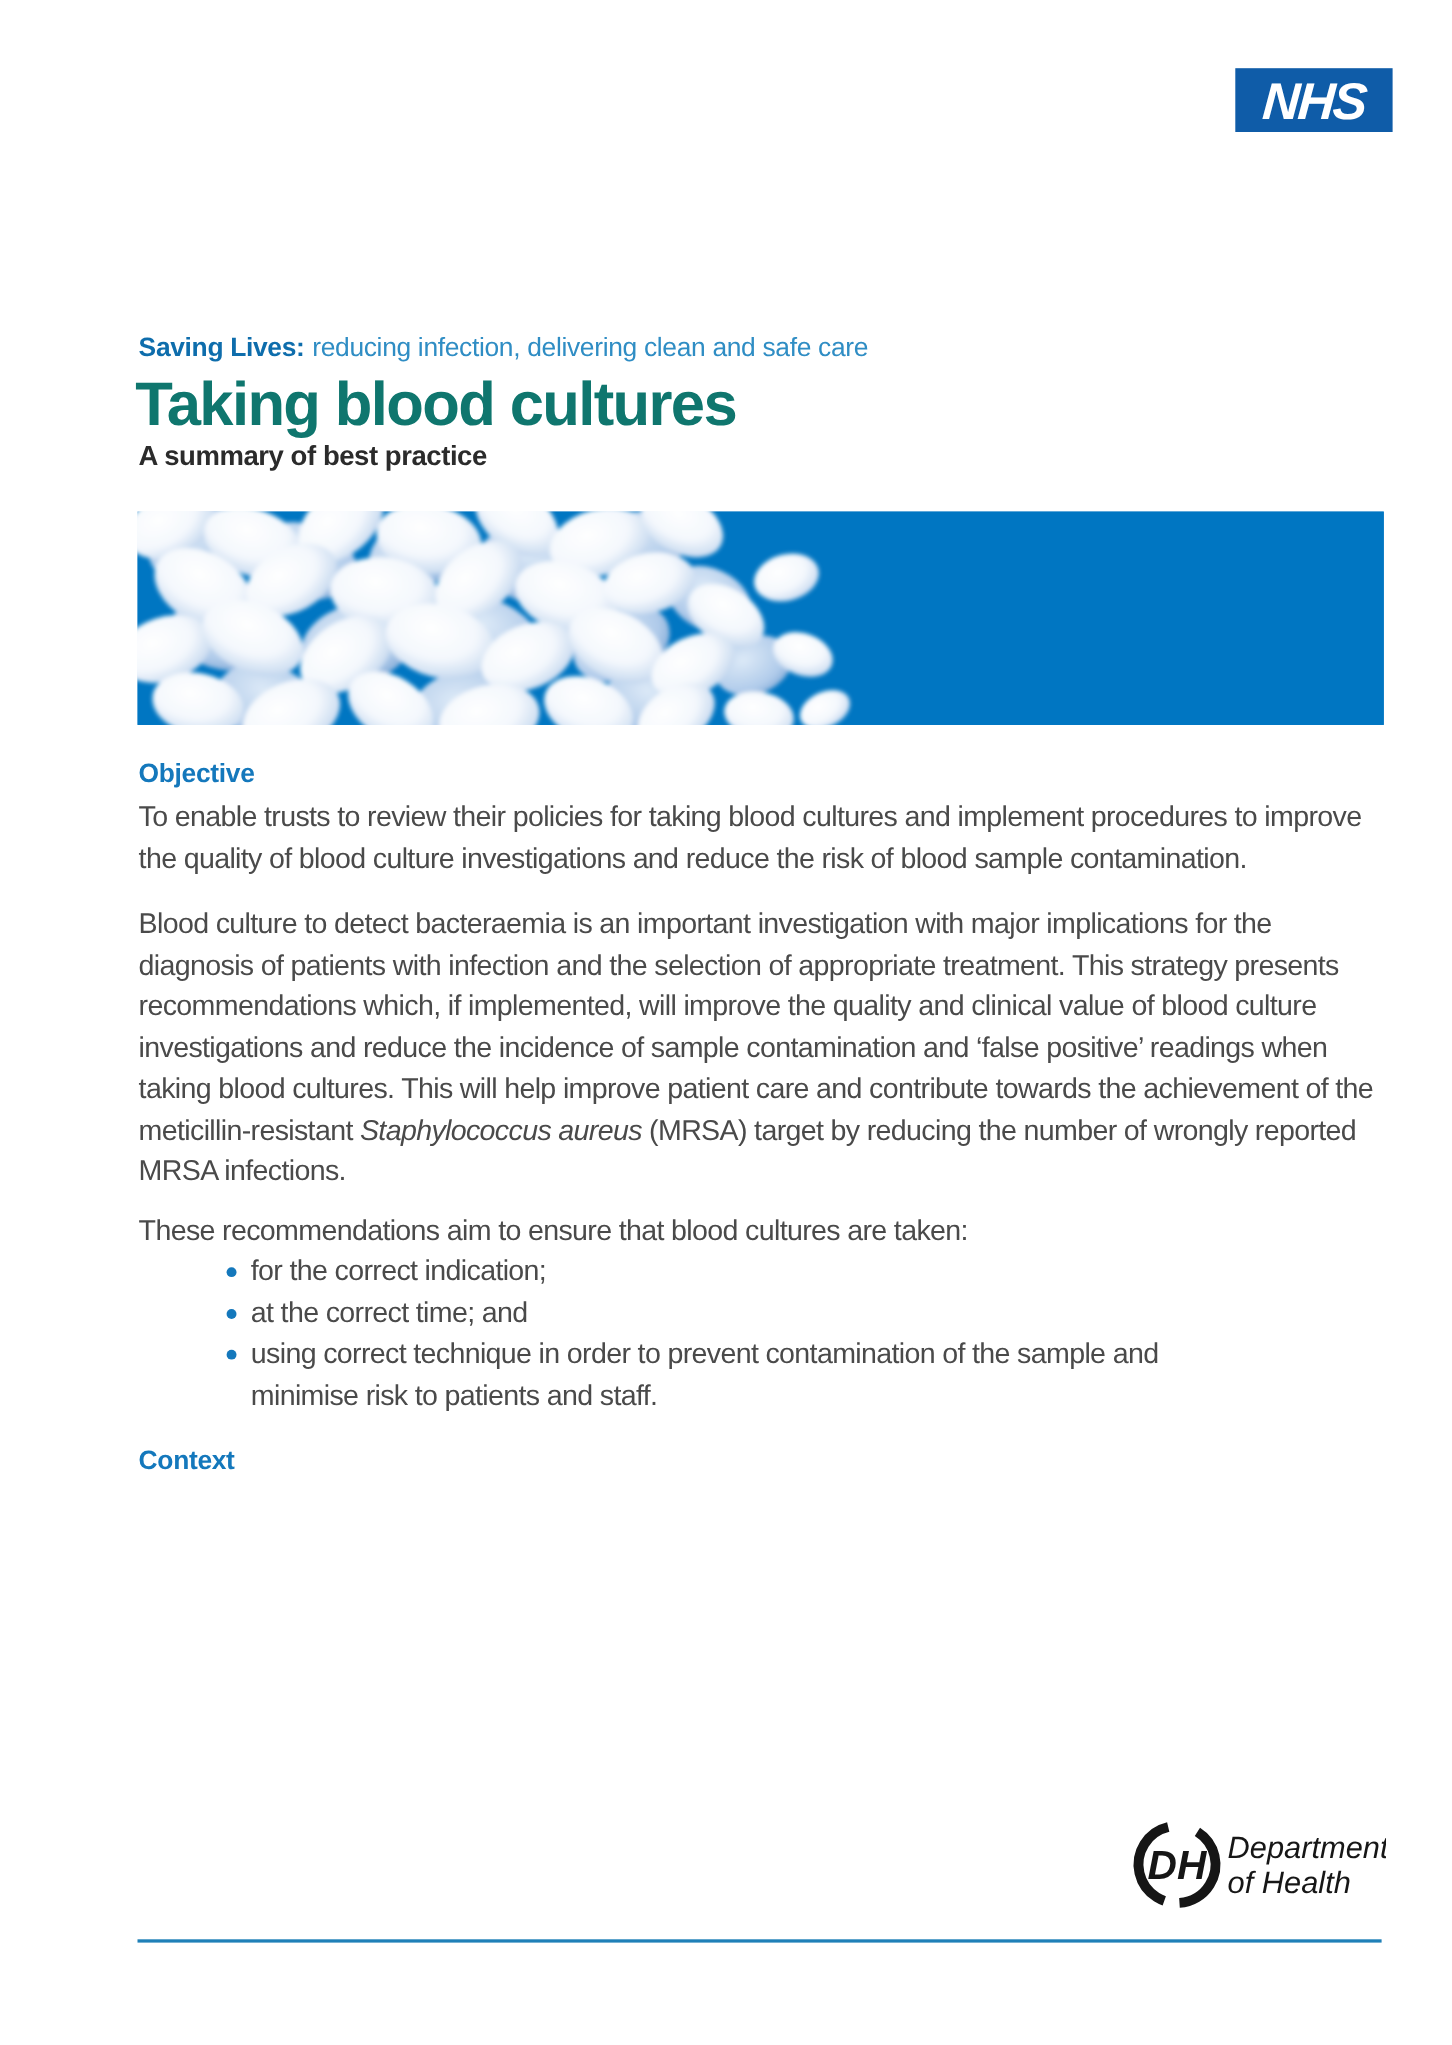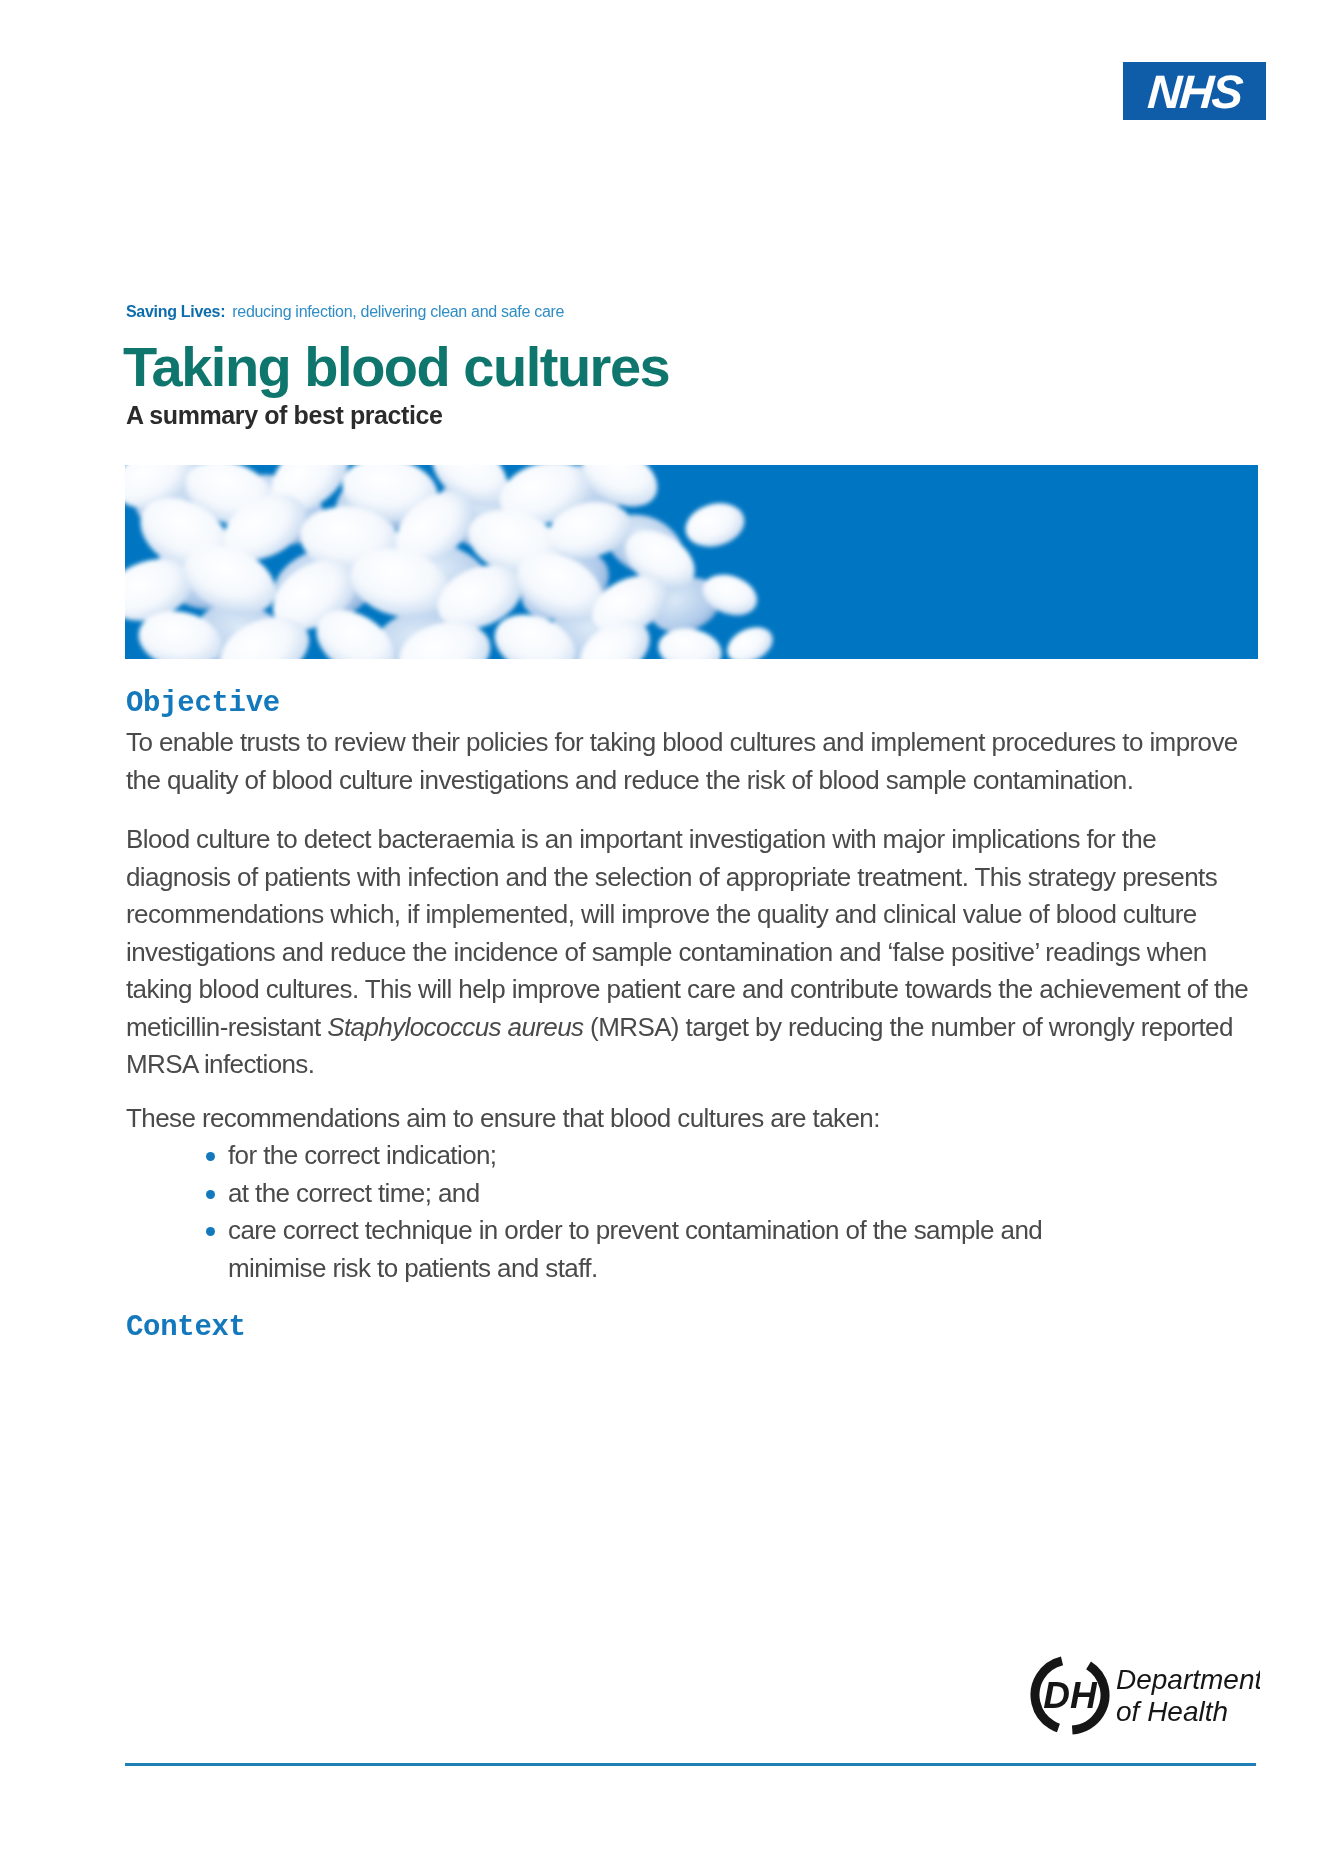--- a/index.html
+++ b/index.html
@@ -12,21 +12,21 @@
   .nhs-logo {
     position:absolute; left:1123px; top:62px; width:143px; height:58px;
     background:#0f5ca8; display:flex; align-items:center; justify-content:center;
   }
   .nhs-logo span {
     color:#ffffff; font-weight:bold; font-style:italic; font-size:47px;
     letter-spacing:-2px; transform:skewX(-4deg); line-height:1;
   }
 
   
-  .eyebrow { position:absolute; left:126px; top:303px; font-size:16px; letter-spacing:-0.3px; }
+  .eyebrow { position:absolute; left:126px; top:303px; font-size:24px; letter-spacing:-0.3px; }
   .eyebrow .b { color:#0e6dac; font-weight:bold; }
   .eyebrow .r { color:#2f8dc4; margin-left:7px; }
   .doc-title {
     position:absolute; left:123px; top:336px; margin:0;
     font-size:56px; font-weight:bold; color:#0f766e; letter-spacing:-1.5px; line-height:1.1;
   }
   .doc-subtitle {
     position:absolute; left:126px; top:401px; margin:0;
     font-size:25px; font-weight:bold; color:#2b2b2b; letter-spacing:-0.4px;
   }
@@ -34,22 +34,22 @@
   
   .banner { position:absolute; left:125px; top:465px; width:1133px; height:194px; background:#0076c2; }
   .banner svg { display:block; }
 
   
   .content {
     position:absolute; left:126px; top:687px; width:1140px;
     color:#4a4a4a; font-size:26px; line-height:37.5px; letter-spacing:-0.6px;
   }
   .content h3 {
-    margin:0 0 4px 0; font-size:29px; line-height:33px;
-    color:#1478bc; font-weight:bold; letter-spacing:-0.3px;font-family:Liberation Mono, monospace;
+    margin:0 0 4px 0; font-size:24px; line-height:33px;
+    color:#1478bc; font-weight:bold; letter-spacing:-0.3px;
   }
   .content p { margin:0 0 22px 0; }
   .content p.aim-body { margin-bottom:16px; }
   .content p.intro { margin-bottom:0; }
   .content .it { font-style:italic; }
   ul.bullets { list-style:none; margin:0 0 0 79px; padding:0; }
   ul.bullets li { position:relative; padding-left:23px; max-width:905px; }
   ul.bullets li::before {
     content:""; position:absolute; left:1px; top:15px; width:9px; height:9px;
     border-radius:50%; background:#1478bc;
@@ -153,21 +153,21 @@
 
     <h3>Objective</h3>
     <p>To enable trusts to review their policies for taking blood cultures and implement procedures to improve the quality of blood culture investigations and reduce the risk of blood sample contamination.</p>
 
     <p class="aim-body"><span>Blood culture to detect bacteraemia is an important investigation with major implications for the diagnosis of patients with infection and the selection of appropriate treatment. This strategy presents recommendations which, if implemented, will improve the quality and clinical value of blood culture investigations and reduce the incidence of sample contamination and ‘false positive’ readings when taking blood cultures. This will help improve patient care and contribute towards the achievement of the meticillin-resistant </span><span class="it">Staphylococcus aureus</span><span> (MRSA) target by reducing the number of wrongly reported MRSA infections.</span></p>
 
     <p class="intro">These recommendations aim to ensure that blood cultures are taken:</p>
     <ul class="bullets">
       <li>for the correct indication;</li>
       <li>at the correct time; and</li>
-      <li>care correct technique in order to prevent contamination of the sample and minimise risk to patients and staff.</li>
+      <li>using correct technique in order to prevent contamination of the sample and minimise risk to patients and staff.</li>
     </ul>
 
     <h3 class="ctx">Context</h3>
 
   </div>
 
   <div class="dh-logo">
     <svg width="232" height="94" viewBox="0 0 232 94">
       <circle cx="42" cy="47" r="35" fill="none" stroke="#161616" stroke-width="9" stroke-dasharray="88 14 90 27.9" transform="rotate(-58 42 47)"></circle>
       <text x="42" y="60" text-anchor="middle" font-family="Liberation Sans, sans-serif" font-size="37" font-weight="bold" font-style="italic" fill="#161616">DH</text>

